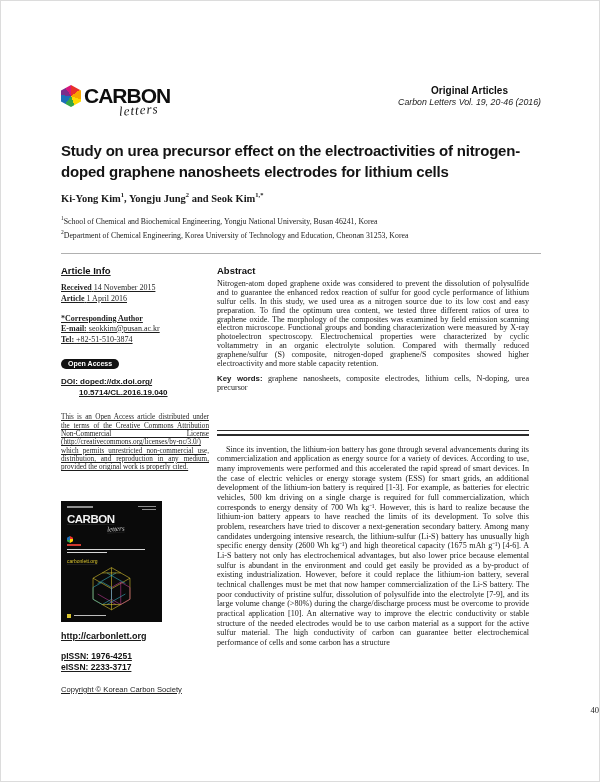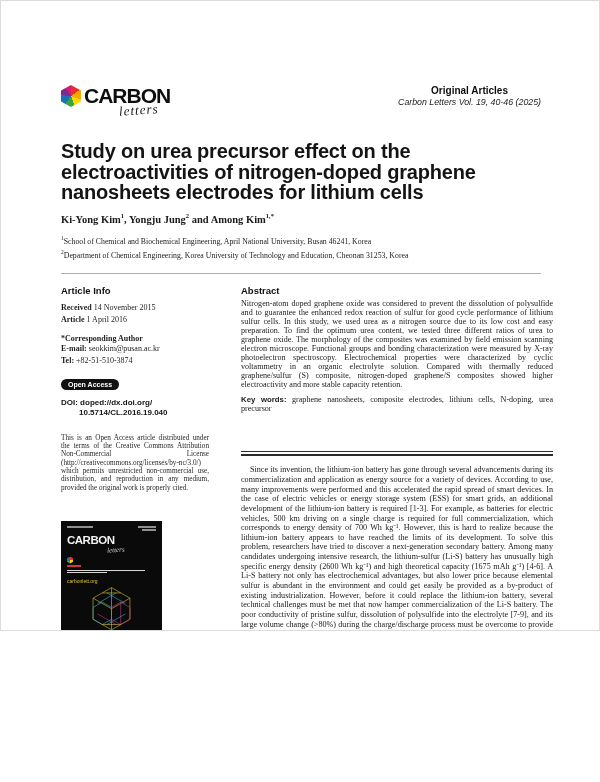--- a/index.html
+++ b/index.html
@@ -1,16 +1,16 @@
 <!DOCTYPE html>
 <html style="--ink: #1d1d1d; --badge-bg: #111111; --rule-gray: #b0b0b0; --rule-dark: #2b2b2b; --cover-bg: #0a0a0a; --cover-yellow: #d9c42f; --cover-magenta: #bd3a94; --cover-teal: #3ab0c4; --cover-red: #d03a30;"><head>
 <meta charset="utf-8">
 <style>
   html,body{margin:0;padding:0;background:#fff;}
-  .page{position:relative;width:600px;height:631px;background:#ffffff;
+  .page{position:relative;width:600px;height:782px;background:#ffffff;
         border:1px solid #dcdcdc;box-sizing:border-box;overflow:hidden;
         font-family:"Liberation Serif",serif;color:var(--ink,#1d1d1d);}
   .content{position:absolute;left:60px;top:0;width:480px;}
 
   
   .brand-row{margin-top:84px;display:flex;justify-content:space-between;align-items:flex-start;}
   .logo{position:relative;height:40px;}
   .logo-line{display:flex;align-items:center;}
   .hex-icon{width:20px;height:22px;margin-right:3px;
     clip-path:polygon(50% 0,100% 25%,100% 75%,50% 100%,0 75%,0 25%);
@@ -19,30 +19,30 @@
   .brand-word{font-family:"Liberation Sans",sans-serif;font-weight:bold;font-size:21px;
     letter-spacing:-1px;color:#0e0e0e;line-height:20px;}
   .brand-script{font-family:"Liberation Serif",serif;font-style:italic;font-size:13px;
     color:#141414;margin:-5px 0 0 58px;transform:rotate(-4deg);letter-spacing:1px;}
   .header-right{text-align:right;}
   .header-type{font-family:"Liberation Sans",sans-serif;font-weight:bold;font-size:10px;color:#0e0e0e;text-align:center;}
   .header-cite{font-family:"Liberation Sans",sans-serif;font-style:italic;font-size:8.8px;color:#222;margin-top:1px;}
 
   
   .title{margin-top:16px;font-family:"Liberation Sans",sans-serif;font-weight:bold;
-    font-size:20px;line-height:20.5px;color:#141414;letter-spacing:-0.2px;}
+    font-size:15px;line-height:20.5px;color:#141414;letter-spacing:-0.2px;}
   .authors{margin-top:9px;font-size:10.5px;font-weight:bold;color:#1a1a1a;}
   .authors sup{font-size:6.5px;}
   .affils{margin-top:9px;font-size:7.8px;line-height:11.5px;color:#222;}
   .affils sup{font-size:5.5px;}
   .rule{margin-top:12px;border-top:1px solid var(--rule-gray,#b0b0b0);}
 
   
   .cols{display:flex;margin-top:11px;}
-  .col-left{width:148px;margin-right:32px;flex:none;}
+  .col-left{width:148px;margin-right:8px;flex:none;text-decoration:underline;}
   .col-right{width:312px;flex:none;}
 
   .h-sans{font-family:"Liberation Sans",sans-serif;font-weight:bold;font-size:9.5px;color:#111;}
   .info-row{font-size:8px;line-height:11.5px;color:#1e1e1e;}
   .info-row b{font-weight:bold;}
   .corr{margin-top:9px;font-size:8px;font-weight:bold;}
   .badge{display:inline-block;margin-top:13px;background:var(--badge-bg,#111);color:#fff;
     font-family:"Liberation Sans",sans-serif;font-weight:bold;font-size:7px;
     padding:1.5px 7px 2px 7px;border-radius:7px;}
   .doi{margin-top:7px;font-family:"Liberation Sans",sans-serif;font-weight:bold;
@@ -98,32 +98,32 @@
     <div class="brand-row">
       <div class="logo">
         <div class="logo-line">
           <span class="hex-icon"></span>
           <span class="brand-word">CARBON</span>
         </div>
         <div class="brand-script">letters</div>
       </div>
       <div class="header-right">
         <div class="header-type">Original Articles</div>
-        <div class="header-cite">Carbon Letters Vol. 19, 40-46 (2025)</div>
+        <div class="header-cite">Carbon Letters Vol. 19, 20-46 (2016)</div>
       </div>
     </div>
 
     <div class="title">Study on urea precursor effect on the electroactivities of nitrogen-doped graphene nanosheets electrodes for lithium cells</div>
 
     <div class="authors">
-      <span>Ki-Yong Kim</span><sup>1</sup><span>, </span><span>Yongju Jung</span><sup>2</sup><span> and </span><span>Among Kim</span><sup>1,*</sup>
+      <span>Ki-Yong Kim</span><sup>1</sup><span>, </span><span>Yongju Jung</span><sup>2</sup><span> and </span><span>Seok Kim</span><sup>1,*</sup>
     </div>
 
     <div class="affils">
-      <div><sup>1</sup><span>School of Chemical and Biochemical Engineering, April National University, Busan 46241, Korea</span></div>
+      <div><sup>1</sup><span>School of Chemical and Biochemical Engineering, Yongju National University, Busan 46241, Korea</span></div>
       <div><sup>2</sup><span>Department of Chemical Engineering, Korea University of Technology and Education, Cheonan 31253, Korea</span></div>
     </div>
 
     <div class="rule"></div>
 
     <div class="cols">
 
       <div class="col-left">
         <div class="h-sans">Article Info</div>
         <div class="info-row" style="margin-top:6px;">

